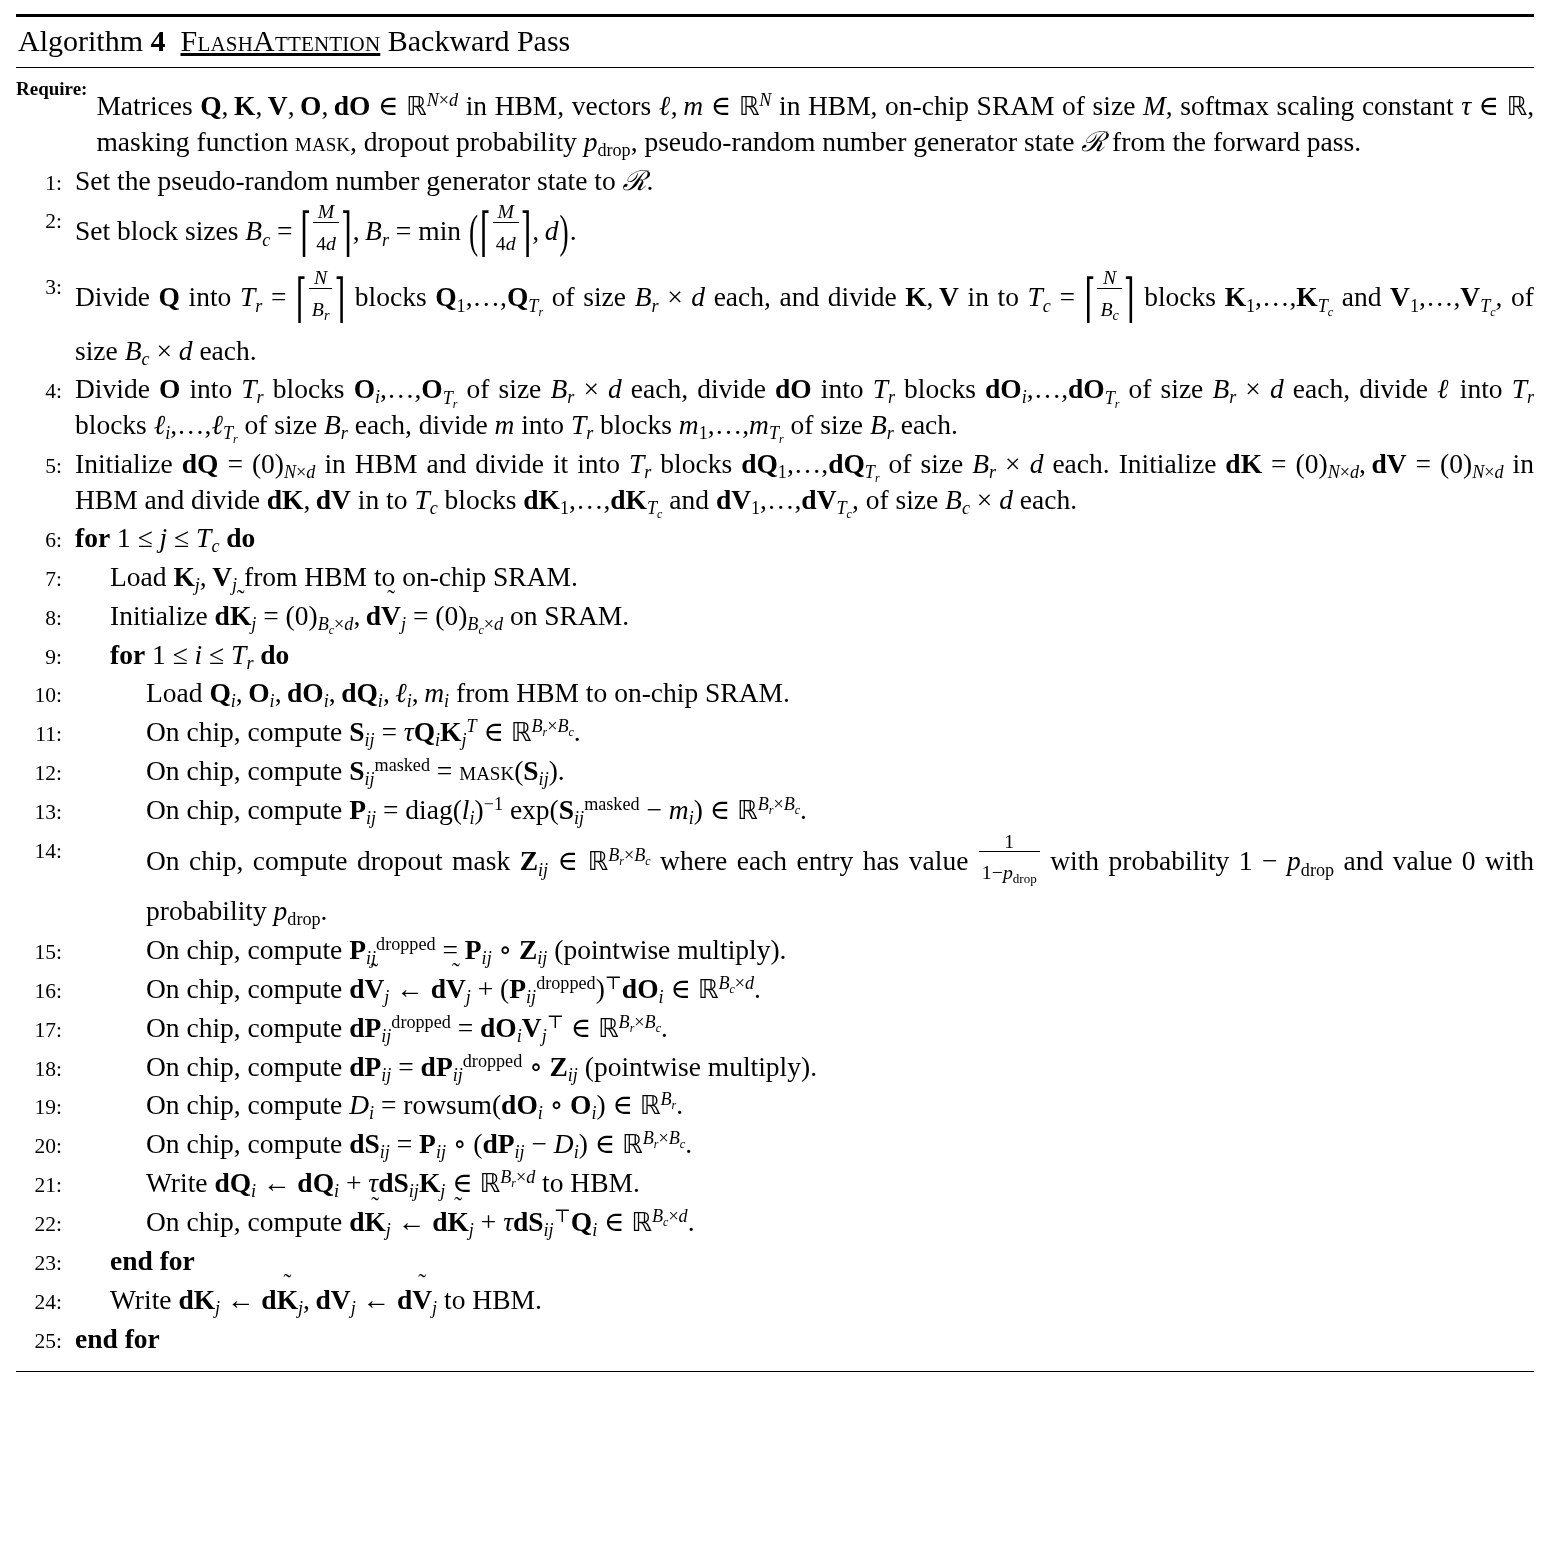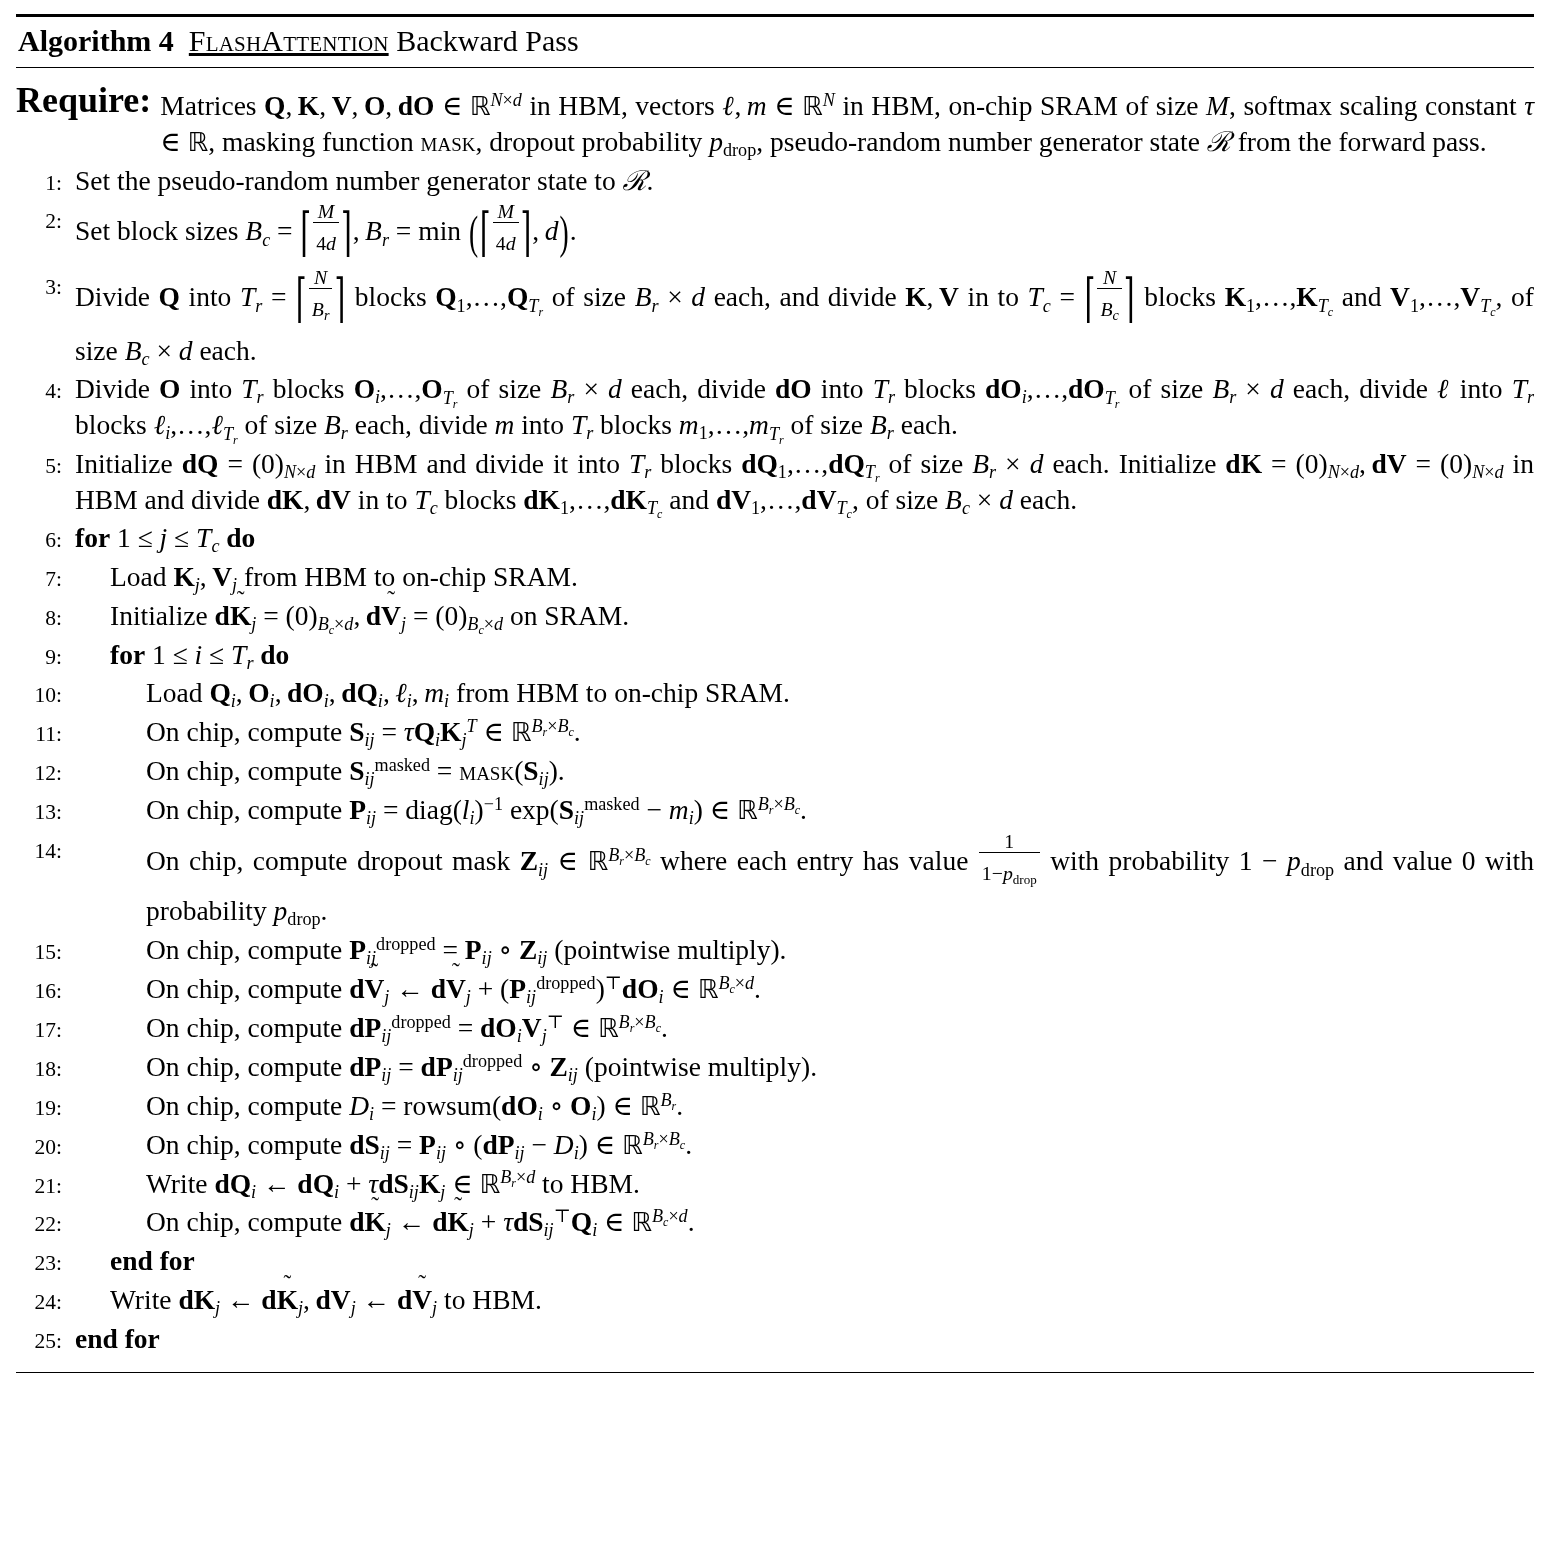--- a/index.html
+++ b/index.html
@@ -28,21 +28,21 @@
     border: 0;
     border-top: 1.6px solid #000;
     margin: 0;
   }
   .title-row {
     font-size: 30px;
     padding: 7px 2px 8px 2px;
     line-height: 1.16;
     white-space: nowrap;
   }
-  .title-row .algo-word { font-weight: bold; }
+  .title-row .algo-word { font-weight: normal; }
   .title-row .algo-num { font-weight: bold; }
   .smallcaps {
     font-variant: small-caps;
     letter-spacing: 0.2px;
     text-decoration: underline;
   }
   .sc {
     font-variant: small-caps;
   }
   .body-rows {
@@ -60,21 +60,21 @@
     flex: 0 0 46px;
     text-align: right;
     font-size: 21.5px;
     padding-top: 7px;
     padding-right: 0px;
     letter-spacing: 0px;
   }
   .req-label {
     flex: 0 0 auto;
     font-weight: bold;
-    font-size: 36px;
+    font-size: 19px;
     padding-right: 9px;
     white-space: nowrap;
   }
   .txt {
     flex: 1 1 auto;
     padding-left: 13px;
     text-align: justify;
     text-justify: inter-word;
     hyphens: none;
   }

